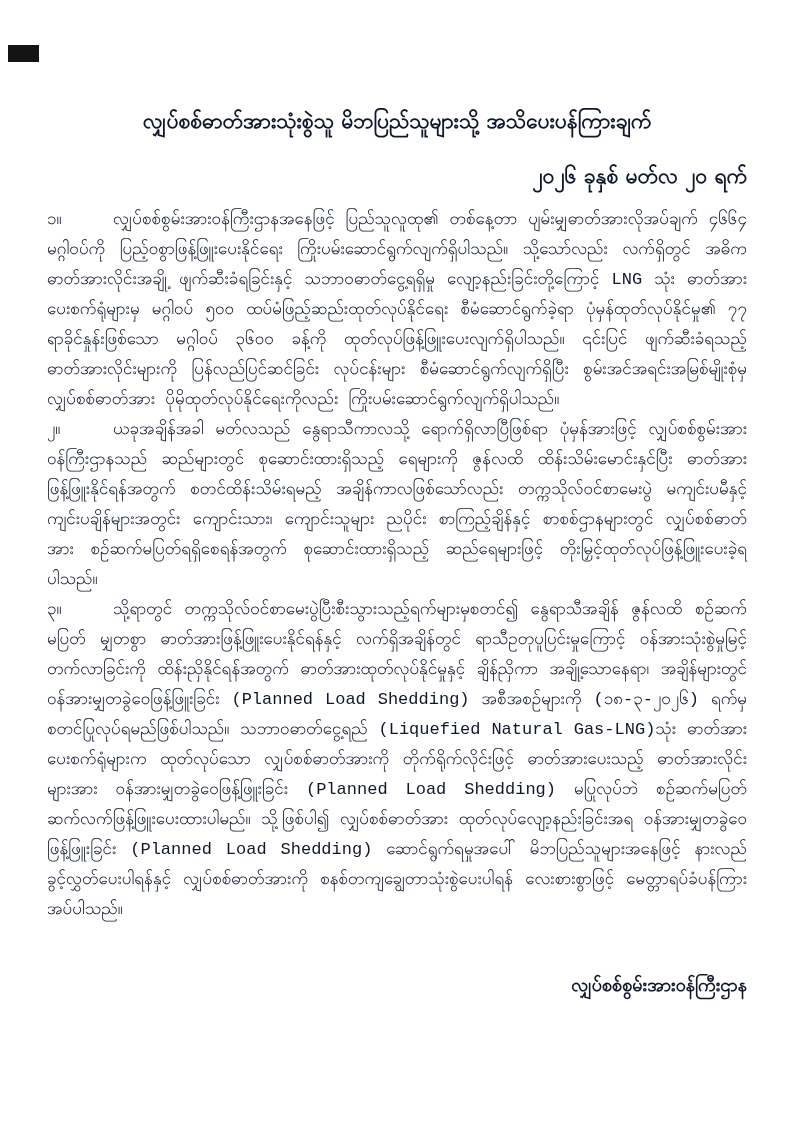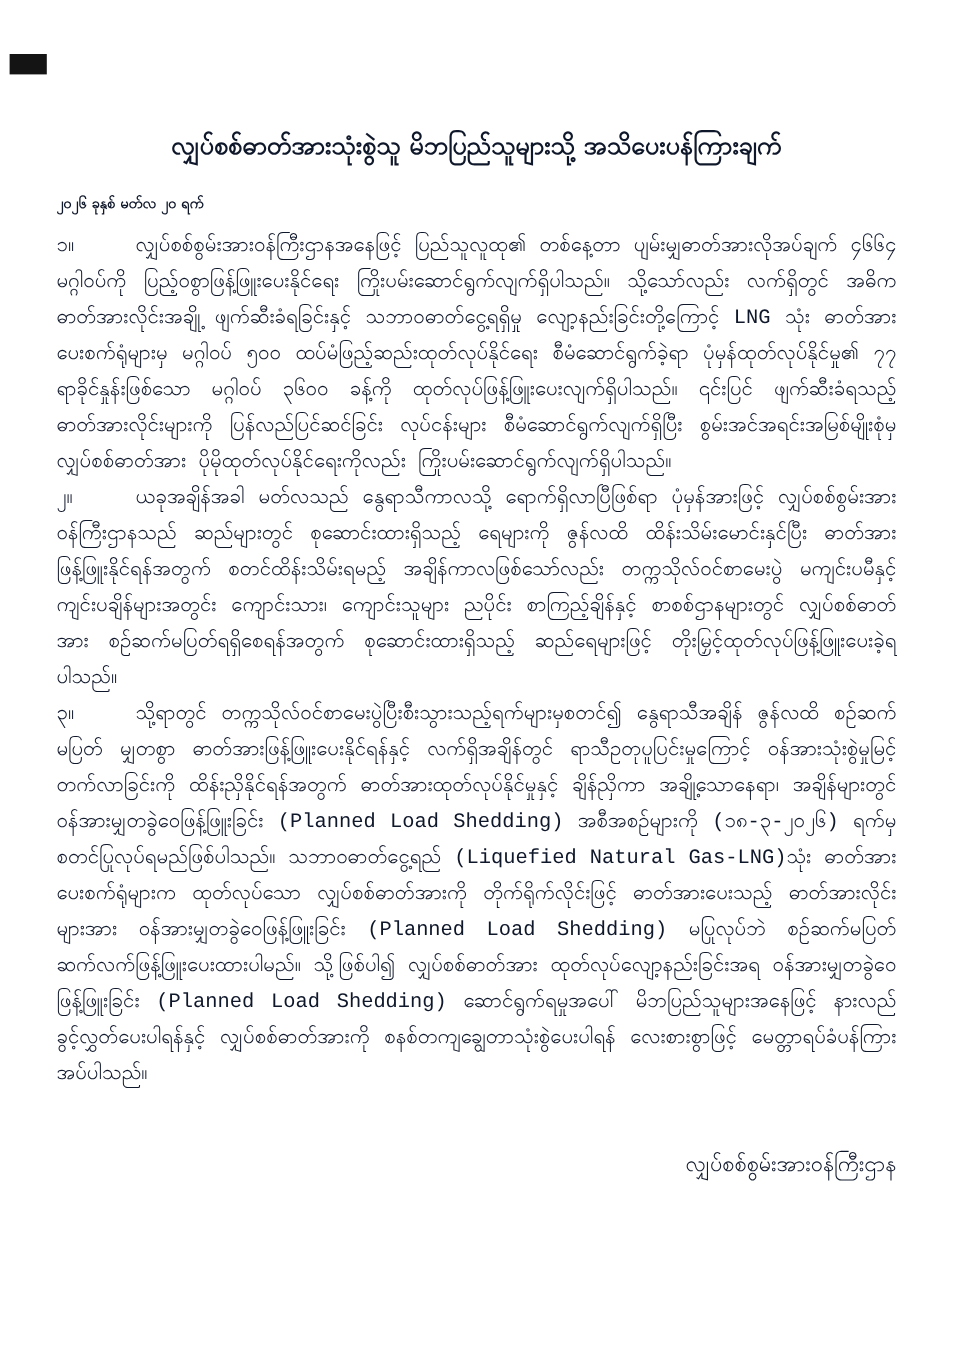--- a/index.html
+++ b/index.html
@@ -26,41 +26,41 @@
   .doc-title {
     margin: 0;
     padding-top: 93px;
     font-size: 21px;
     font-weight: bold;
     text-align: center;
     line-height: 1.7;
   }
   .doc-date {
     margin: 20px 0 12px 0;
-    font-size: 12px;
+    font-size: 21px;
     font-weight: bold;
-    text-align: left;
+    text-align: right;
     line-height: 1.6;
   }
   .body-para {
     margin: 0;
     font-size: 17px;
     line-height: 30px;
     text-align: justify;
     text-justify: inter-word;
     font-family: Liberation Mono, monospace;
   }
   .para-num {
     display: inline-block;
     width: 66px;
   }
   .signature {
     margin-top: 46px;
     font-size: 18px;
-    font-weight: normal;
+    font-weight: bold;
     text-align: right;
     line-height: 1.6;
   }
 </style>
 </head>
 <body>
 
 <div class="page">
 
   <div class="corner-artifact"></div>

